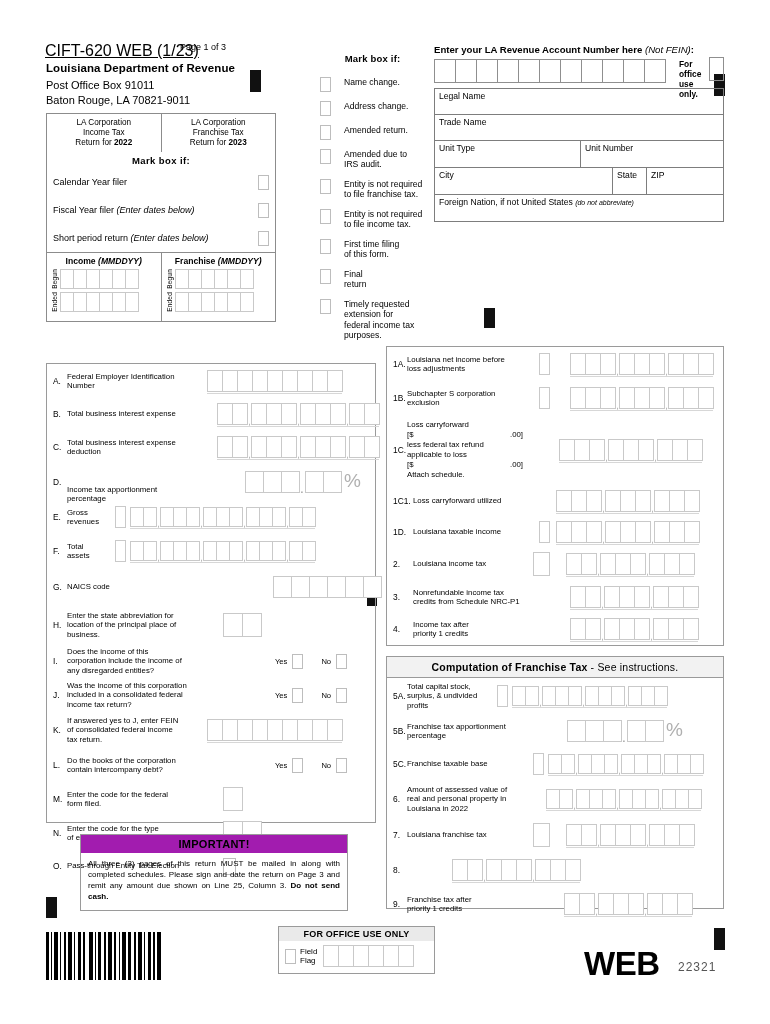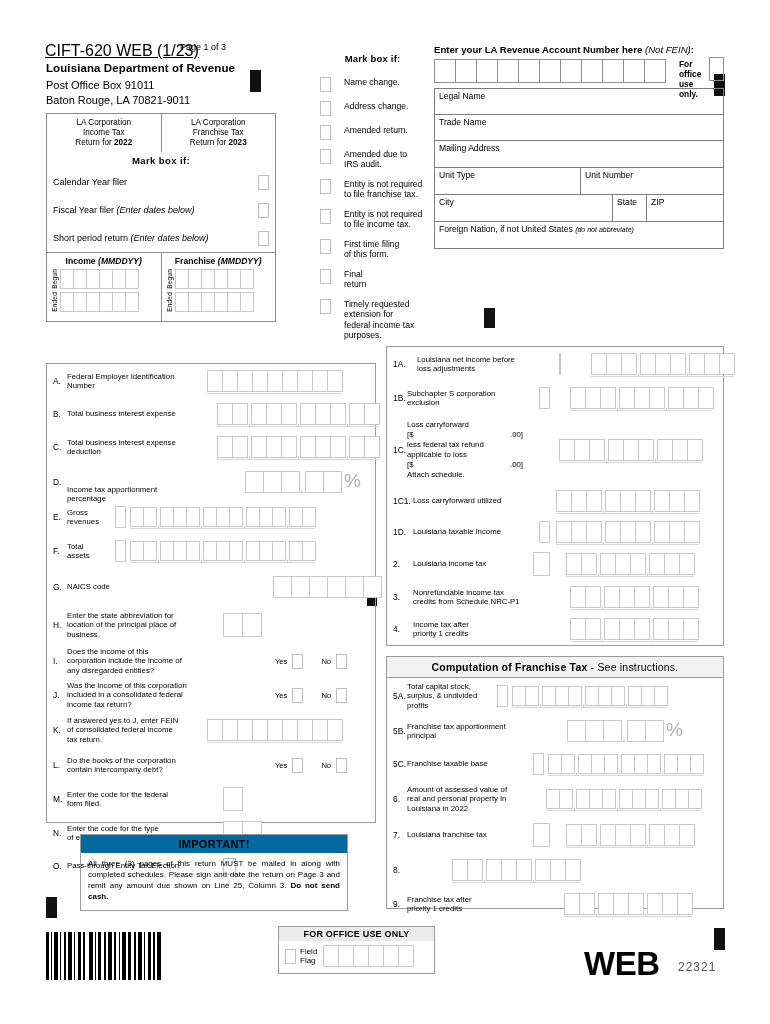--- a/index.html
+++ b/index.html
@@ -116,21 +116,21 @@
   }
   .sect-title span.reg { font-weight: normal; }
   .itemrow { display: flex; align-items: center; }
   .itemkey { width: 20px; font-size: 8.4px; padding-left: 6px; flex: none; }
   .itemlbl { font-size: 7.8px; line-height: 9.5px; flex: none; }
   .yn { font-size: 7.6px; margin-right: 5px; }
 
   
   .impbox { border: 1px solid #9a9a9a; }
   .impbox .t {
-    background: #0369a1; text-align: center; font-weight: bold;
+    background: #a21caf; text-align: center; font-weight: bold;
     font-size: 11px; padding: 3px 4px; letter-spacing: .3px;
   }
   .impbox .b { font-size: 8px; line-height: 11px; padding: 5px 7px 8px; text-align: justify; }
 
   
   .officeonly { border: 1px solid #9a9a9a; }
   .officeonly .t {
     background: #eaeaea; text-align: center; font-weight: bold;
     font-size: 9px; padding: 2px 0; letter-spacing: .2px;
   }
@@ -312,23 +312,20 @@
       <div style="border:1px solid #8f8f8f; width:22px; height:24px; margin-left:6px; margin-top:-2px;"></div>
     </div>
   </div>
 
   <div class="abs addrtable" style="left:434px; top:88px; width:290px;">
     <div class="r" style="height:26px;">
       <div class="c" style="flex:1;">Legal Name</div>
     </div>
     <div class="r" style="height:26px;">
       <div class="c" style="flex:1;">Trade Name</div>
-    </div>
-    <div class="r" style="height:27px;">
-      <div class="c" style="flex:1;">Mailing Address</div>
     </div>
     <div class="r" style="height:27px;">
       <div class="c" style="width:145px;">Unit Type</div>
       <div class="c" style="flex:1;">Unit Number</div>
     </div>
     <div class="r" style="height:27px;">
       <div class="c" style="width:177px;">City</div>
       <div class="c" style="width:34px;">State</div>
       <div class="c" style="flex:1;">ZIP</div>
     </div>
@@ -567,21 +564,21 @@
 
     <div class="itemrow" style="height:32px;">
       <div class="itemkey">O.</div>
       <div class="itemlbl" style="width:150px;">Pass-through Entity Tax Election</div>
       <span class="chk big" style="margin-left:6px;"></span>
     </div>
   </div>
 
   <div class="abs panel" style="left:386px; top:346px; width:338px; height:300px;">
 
-    <div class="itemrow" style="height:34px;gap:10px;">
+    <div class="itemrow" style="height:34px;">
       <div class="itemkey">1A.</div>
       <div class="itemlbl" style="white-space:pre-line; width:118px;">Louisiana net income before
 loss adjustments</div>
       <div class="signbox" style="margin-left:14px;"></div>
       <div class="cellrow amtwrap" style="margin-left:16px;">
         <div class="cell"></div>
           <div class="cell"></div>
           <div class="cell"></div>
           <div class="comma">,</div>
         <div class="cell"></div>
@@ -762,21 +759,21 @@
           <div class="comma">,</div>
         <div class="cell sm"></div>
           <div class="cell sm"></div>
           <div class="cell sm"></div>
       </div>
     </div>
 
     <div class="itemrow" style="height:34px;">
       <div class="itemkey">5B.</div>
       <div class="itemlbl" style="white-space:pre-line; width:124px;">Franchise tax apportionment
-principal</div>
+percentage</div>
       <div class="cellrow" style="margin-left:36px;">
         <div class="cell wide"></div>
           <div class="cell wide"></div>
           <div class="cell wide"></div>
         <div class="dot">.</div>
         <div class="cell wide"></div>
           <div class="cell wide"></div>
         <div class="pct">%</div>
       </div>
     </div>

